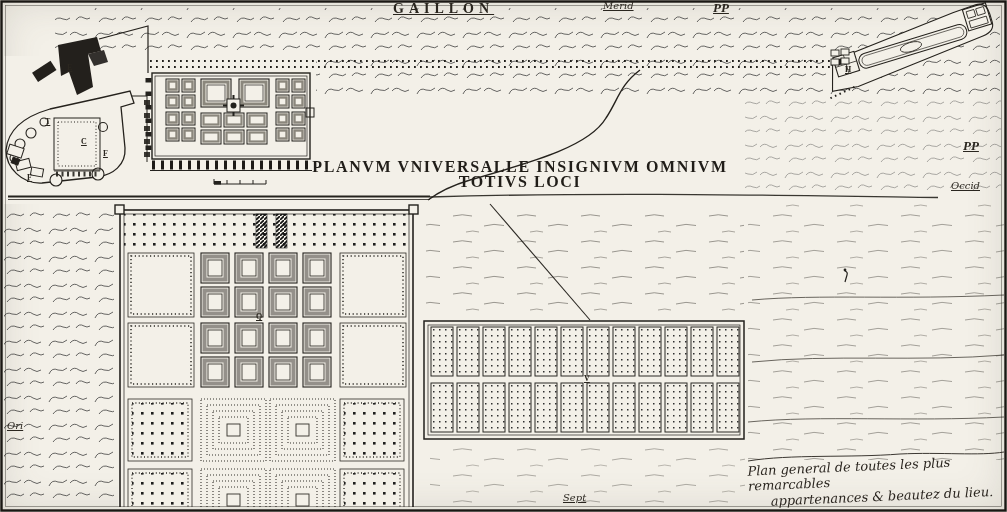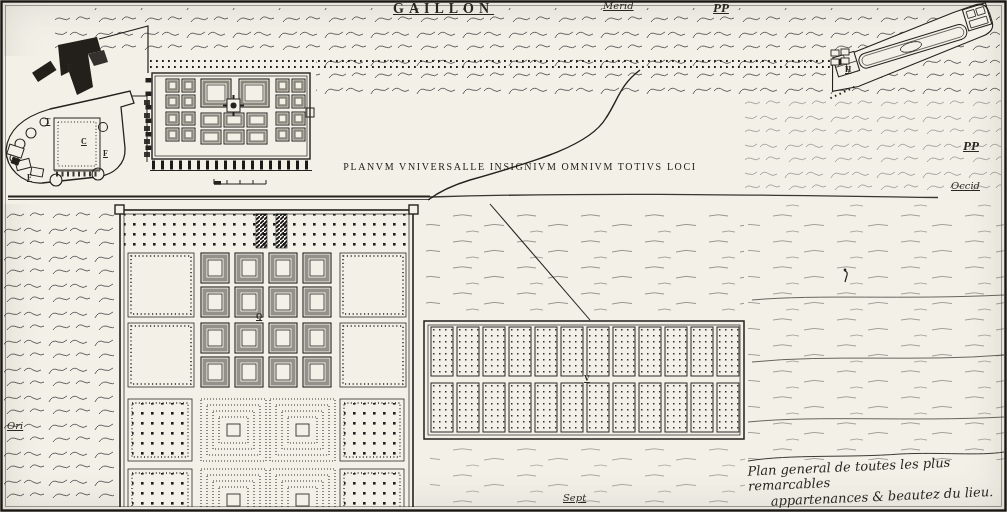--- a/index.html
+++ b/index.html
@@ -4,21 +4,21 @@
 <style>
   html,body{margin:0;padding:0;background:#ffffff;}
   #stage{position:relative;width:1007px;height:512px;background:#f3f0e8;overflow:hidden;
          font-family:"Liberation Serif", serif;color:#201d18;
          box-shadow:inset 0 0 40px rgba(90,85,70,.18);}
   #stage svg{position:absolute;left:0;top:0;}
   .lbl{position:absolute;white-space:nowrap;color:#2a261f;text-decoration:underline;}
   .title{font-size:14px;letter-spacing:5px;font-weight:bold;}
   .compass{font-style:italic;font-size:10px;font-family:"DejaVu Serif",serif;}
   .pp{font-size:13px;font-weight:bold;font-style:italic;}
-  .latin1{font-size:10px;letter-spacing:1.6px;font-weight:normal;}
+  .latin1{font-size:16px;letter-spacing:1.6px;font-weight:bold;}
   .latin2{font-size:11.5px;letter-spacing:1.8px;font-weight:bold;}
   .latinbox{position:absolute;left:290px;top:159px;width:460px;text-align:center;}
   .latinbox div{line-height:15px;}
   .french{position:absolute;left:748px;top:458px;transform:rotate(-2.5deg);
           font-family:"DejaVu Serif",serif;font-style:italic;font-size:13px;color:#2b2620;}
   .french .l2{margin-left:22px;margin-top:1px;}
   .pl{font-size:8px;font-weight:bold;font-family:"Liberation Serif",serif;}
 </style>
 </head>
 <body>

